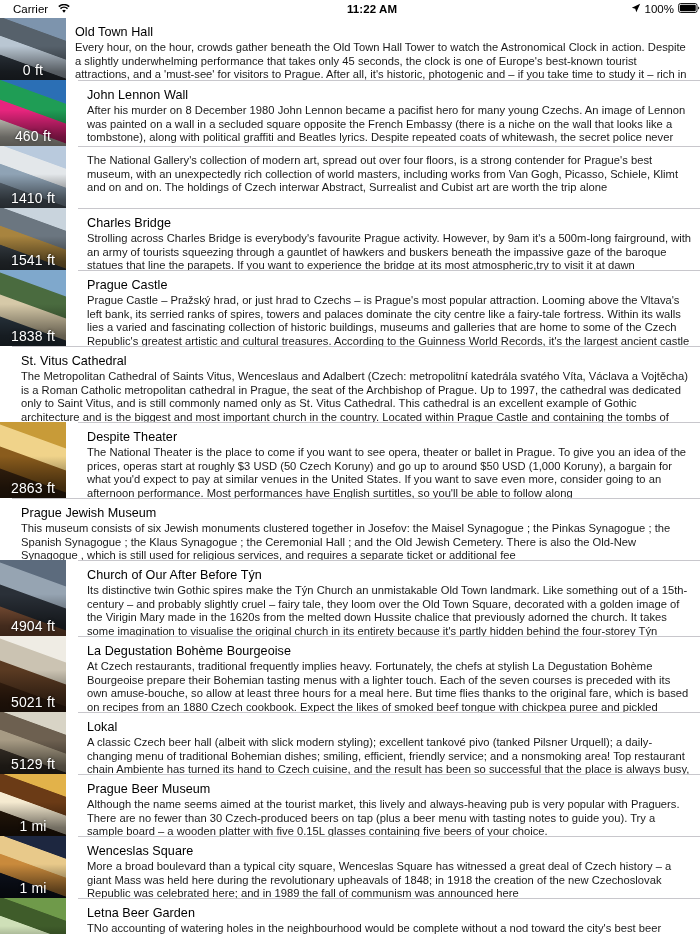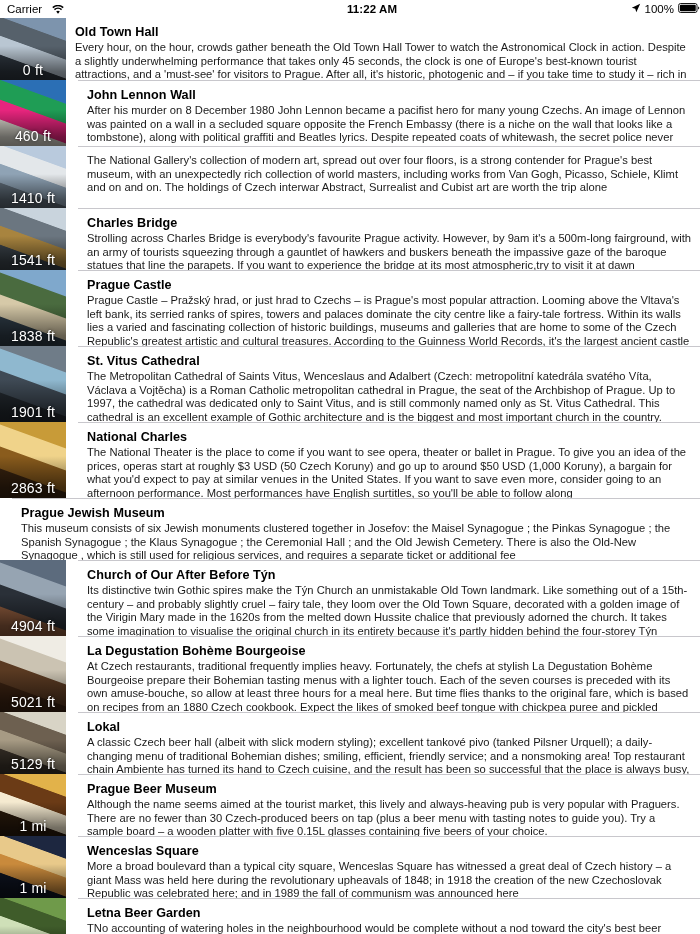--- a/index.html
+++ b/index.html
@@ -13,21 +13,21 @@
 
   
   .statusbar {
     height: 18px; width: 100%;
     display: flex; align-items: center;
     font-size: 11.5px; color: #000;
     background: #ffffff;
     position: relative;
     flex: 0 0 18px;
   }
-  .sb-left { display:flex; align-items:flex-end; gap:10px; padding-left:7px; }
+  .sb-left { display:flex; align-items:center; gap:10px; padding-left:13px; }
   .sb-center {
     position:absolute; left:0; right:0; text-align:center;
     font-weight:600; font-size:11.5px; letter-spacing:0.1px;margin-left:44px;
   }
   .sb-right {
     margin-left:auto; display:flex; align-items:flex-start; gap:4px;
     position:relative; z-index:2;
   }
   .carrier-label { font-size:11.5px; }
   .wifi-icon { display:inline-block; width:12px; height:10px; }
@@ -58,21 +58,21 @@
     font-size:14px; font-weight:400;
     text-shadow:0 0 3px rgba(0,0,0,0.65);
     letter-spacing:0.2px;
   }
 
   .text-col {
     flex:1 1 auto; min-width:0;
     padding:7px 8px 8px 9px;
   }
   .item-title {
-    font-size:12.6px; font-weight:700; color:#000;
+    font-size:12.6px; font-weight:400; color:#000;
     line-height:15px; margin-bottom:1px;
     letter-spacing:0.05px;
   }
   .item-desc {
     font-size:11.2px; font-weight:400; color:#1a1a1a;
     line-height:13.6px; letter-spacing:0.01px;
     white-space:normal;
   }
 </style>
 </head>
@@ -158,38 +158,33 @@
           <div class="thumb-img" style="background: linear-gradient(200deg, rgb(127, 168, 204) 0%, rgb(127, 168, 204) 26%, rgb(74, 107, 63) 27%, rgb(74, 107, 63) 48%, rgb(214, 201, 168) 49%, rgb(214, 201, 168) 70%, rgb(46, 59, 70) 71%, rgb(46, 59, 70) 100%);"></div>
           <div class="thumb-shade"></div>
           <div class="dist-label">1838 ft</div>
         </div>
         <div class="text-col">
           <div class="item-title">Prague Castle</div>
           <div class="item-desc">Prague Castle – Pražský hrad, or just hrad to Czechs – is Prague's most popular attraction. Looming above the Vltava's left bank, its serried ranks of spires, towers and palaces dominate the city centre like a fairy-tale fortress. Within its walls lies a varied and fascinating collection of historic buildings, museums and galleries that are home to some of the Czech Republic's greatest artistic and cultural treasures. According to the Guinness World Records, it's the largest ancient castle in the world: 570m long, an average of 128m wide and covering a total area bigger than seven football fields</div>
         </div>
       </div>
       <div class="row" style="height: 76px;">
-        <div class="thumb-wrap">
-          <div class="thumb-img" style="background: linear-gradient(200deg, rgb(111, 124, 136) 0%, rgb(111, 124, 136) 26%, rgb(143, 184, 207) 27%, rgb(143, 184, 207) 48%, rgb(63, 74, 85) 49%, rgb(63, 74, 85) 70%, rgb(35, 41, 47) 71%, rgb(35, 41, 47) 100%);"></div>
-          <div class="thumb-shade"></div>
-          <div class="dist-label">1901 ft</div>
-        </div>
         <div class="text-col">
           <div class="item-title">St. Vitus Cathedral</div>
           <div class="item-desc">The Metropolitan Cathedral of Saints Vitus, Wenceslaus and Adalbert (Czech: metropolitní katedrála svatého Víta, Václava a Vojtěcha) is a Roman Catholic metropolitan cathedral in Prague, the seat of the Archbishop of Prague. Up to 1997, the cathedral was dedicated only to Saint Vitus, and is still commonly named only as St. Vitus Cathedral. This cathedral is an excellent example of Gothic architecture and is the biggest and most important church in the country. Located within Prague Castle and containing the tombs of many Bohemian kings and Holy Roman Emperors, the cathedral is under the ownership of the Czech…</div>
         </div>
       </div>
       <div class="row" style="height: 76px;">
         <div class="thumb-wrap">
           <div class="thumb-img" style="background: linear-gradient(200deg, rgb(200, 155, 56) 0%, rgb(200, 155, 56) 26%, rgb(240, 211, 138) 27%, rgb(240, 211, 138) 48%, rgb(138, 92, 29) 49%, rgb(138, 92, 29) 70%, rgb(58, 36, 16) 71%, rgb(58, 36, 16) 100%);"></div>
           <div class="thumb-shade"></div>
           <div class="dist-label">2863 ft</div>
         </div>
         <div class="text-col">
-          <div class="item-title">National Charles</div>
+          <div class="item-title">Despite Theater</div>
           <div class="item-desc">The National Theater is the place to come if you want to see opera, theater or ballet in Prague. To give you an idea of the prices, operas start at roughly $3 USD (50 Czech Koruny) and go up to around $50 USD (1,000 Koruny), a bargain for what you'd expect to pay at similar venues in the United States. If you want to save even more, consider going to an afternoon performance. Most performances have English surtitles, so you'll be able to follow along</div>
         </div>
       </div>
       <div class="row" style="height: 62px;">
         <div class="text-col">
           <div class="item-title">Prague Jewish Museum</div>
           <div class="item-desc">This museum consists of six Jewish monuments clustered together in Josefov: the Maisel Synagogue ; the Pinkas Synagogue ; the Spanish Synagogue ; the Klaus Synagogue ; the Ceremonial Hall ; and the Old Jewish Cemetery. There is also the Old-New Synagogue , which is still used for religious services, and requires a separate ticket or additional fee</div>
         </div>
       </div>
       <div class="row" style="height: 76px;">

